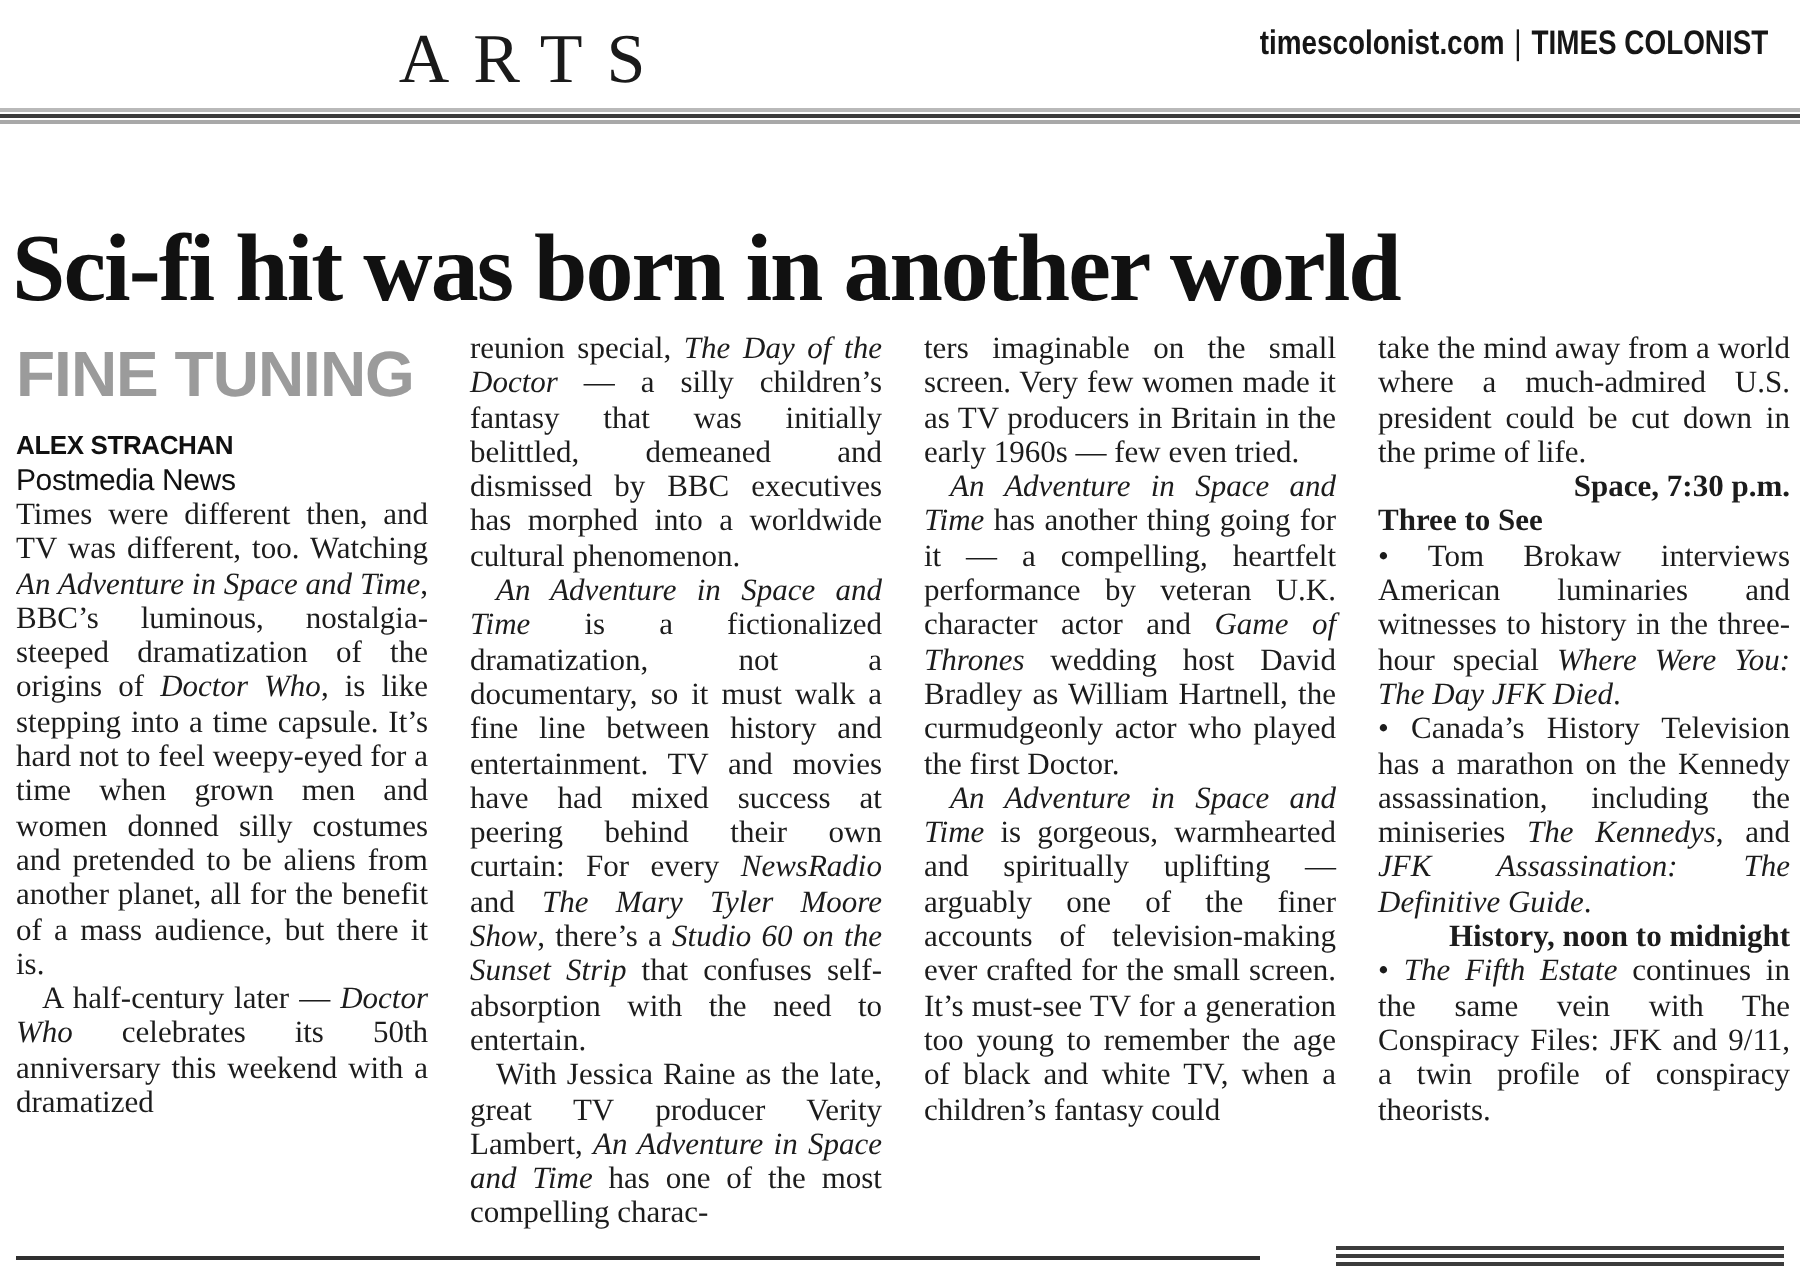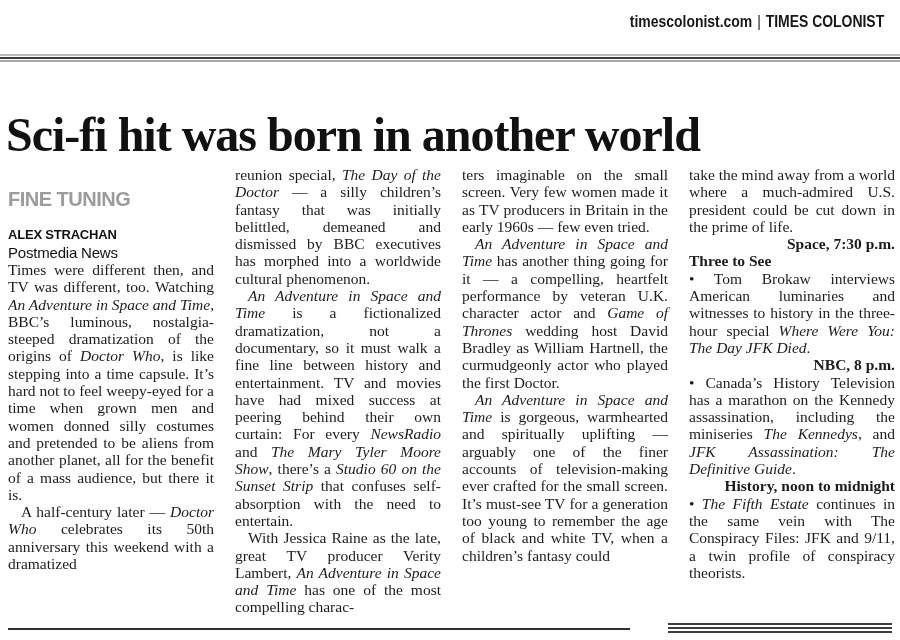--- a/index.html
+++ b/index.html
@@ -26,22 +26,22 @@
   .col{width:206px;flex:0 0 206px;}
 
   .col p{margin:0;font-size:15.5px;line-height:17.3px;text-align:justify;hyphens:none;}
   .col p.p-first{text-indent:0;}
   .col p.p-indent{text-indent:13px;}
   .col p.p-bullet{text-indent:0;}
   .col p.p-time{text-align:right;font-weight:700;}
   .col p.p-subhead{text-align:left;font-weight:700;}
   .col i{font-style:italic;}
 
-  .ft-title{margin:19px 0 0;font-family:"Liberation Sans",sans-serif;font-weight:700;
-            font-size:20px;line-height:29px;letter-spacing:-.5px;}
+  .ft-title{margin:7px 0 0;font-family:"Liberation Sans",sans-serif;font-weight:700;
+            font-size:32px;line-height:29px;letter-spacing:-.5px;}
   .ft-tag{margin-top:10px;font-family:"Liberation Sans",sans-serif;font-size:14px;
           letter-spacing:-.2px;color:#141414;white-space:nowrap;}
   .ft-tag .sq{font-size:11px;position:relative;top:-1px;margin-right:5px;}
   .byline{margin-top:13px;font-family:"Liberation Sans",sans-serif;font-weight:700;
           font-size:13px;letter-spacing:-.2px;color:#111;}
   .org{margin-top:2px;font-family:"Liberation Sans",sans-serif;font-size:15px;
        letter-spacing:-.2px;color:#111;}
   .col1-body{}
 
   .rule-left{position:absolute;top:628px;left:8px;width:622px;height:2px;background:#2f2f2f;}
@@ -50,20 +50,21 @@
 </style>
 </head>
 <body>
 
 <div class="page">
 
   <div class="masthead">
     <span>timescolonist.com</span><span class="sep">|</span><span>TIMES COLONIST</span>
   </div>
 
+  <div class="section-title">ARTS</div>
 
   <div class="top-rule"></div>
 
   <h1 class="headline">Sci-fi hit was born in another world</h1>
 
   <div class="columns">
 
     <div class="col">
       <div class="ft-title" style="color: rgb(155, 155, 155);">FINE TUNING</div>
       <div class="byline">ALEX STRACHAN</div>
@@ -82,21 +83,20 @@
     <div class="col">
         <p class="p-first"><span>ters imaginable on the small screen. Very few women made it as TV producers in Britain in the early 1960s — few even tried.</span></p>
         <p class="p-indent"><i>An Adventure in Space and Time</i><span> has another thing going for it — a compelling, heartfelt performance by veteran U.K. character actor and </span><i>Game of Thrones</i><span> wedding host David Bradley as William Hartnell, the curmudgeonly actor who played the first Doctor.</span></p>
         <p class="p-indent"><i>An Adventure in Space and Time</i><span> is gorgeous, warmhearted and spiritually uplifting — arguably one of the finer accounts of television-making ever crafted for the small screen. It’s must-see TV for a generation too young to remember the age of black and white TV, when a children’s fantasy could</span></p>
       </div>
     <div class="col">
         <p class="p-first"><span>take the mind away from a world where a much-admired U.S. president could be cut down in the prime of life.</span></p>
         <p class="p-time"><span>Space, 7:30 p.m.</span></p>
         <p class="p-subhead"><span>Three to See</span></p>
         <p class="p-bullet"><span>• Tom Brokaw interviews American luminaries and witnesses to history in the three-hour special </span><i>Where Were You: The Day JFK Died</i><span>.</span></p>
-        <p class="p-time"><span>NBC, 8 p.m.</span></p>
         <p class="p-bullet"><span>• Canada’s History Television has a marathon on the Kennedy assassination, including the miniseries </span><i>The Kennedys</i><span>, and </span><i>JFK Assassination: The Definitive Guide</i><span>.</span></p>
         <p class="p-time"><span>History, noon to midnight</span></p>
         <p class="p-bullet"><span>• </span><i>The Fifth Estate</i><span> continues in the same vein with The Conspiracy Files: JFK and 9/11, a twin profile of conspiracy theorists.</span></p>
       </div>
 
   </div>
 
   <div class="rule-left"></div>
   <div class="rule-right"></div>
 

